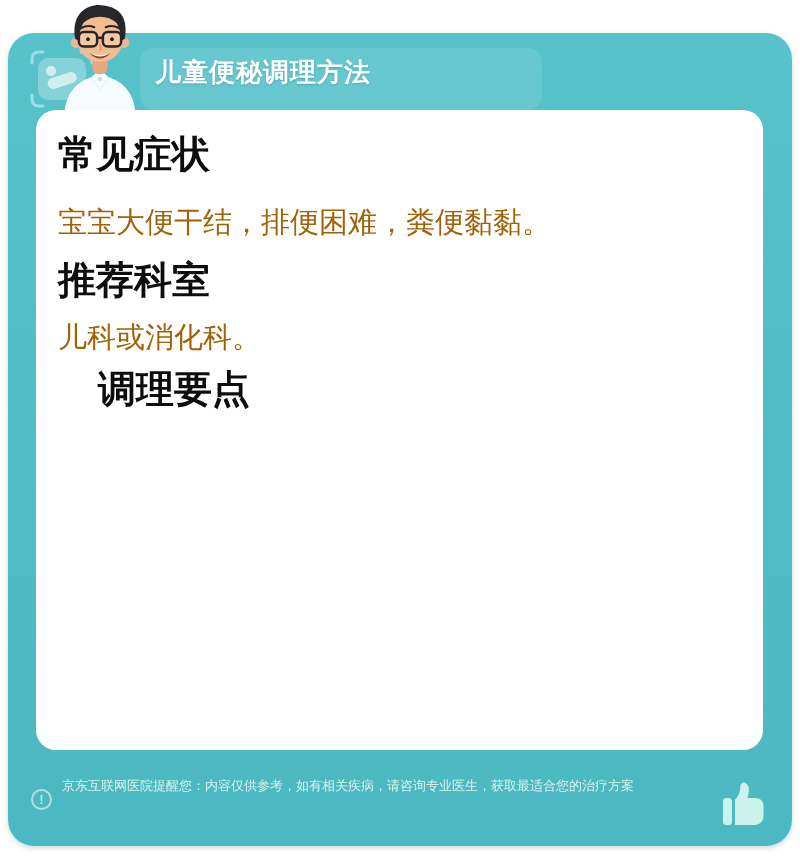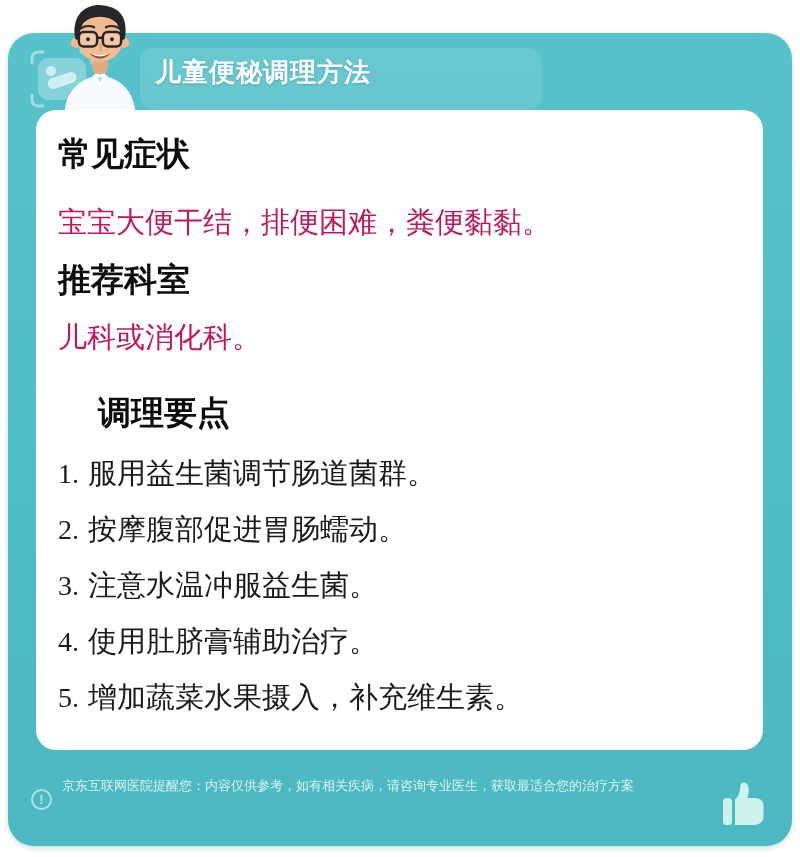--- a/index.html
+++ b/index.html
@@ -33,28 +33,28 @@
     text-shadow:0 1px 2px rgba(30,110,118,.35);
     white-space:nowrap;
   }
   
   .content-card{
     position:absolute;left:36px;top:110px;width:727px;height:640px;
     background:#ffffff;border-radius:20px;z-index:4;
     box-sizing:border-box;padding:24px 22px 0 22px;
   }
   .content-card h2{
-    margin:0 0 30px 0;font-size:33px;line-height:40px;font-weight:bold;color:#0d0d0d;
+    margin:0 0 30px 0;font-size:38px;line-height:40px;font-weight:bold;color:#0d0d0d;
   }
   .content-card h2.h-mid{margin-bottom:19px;}
   .content-card h2.h-low{margin-bottom:22px;margin-left:40px;}
   .content-card p{
-    margin:0 0 20px 0;font-size:29px;line-height:36px;color:#be185d;
+    margin:0 0 20px 0;font-size:29px;line-height:36px;color:#a16207;
   }
-  .content-card p.p2{margin-bottom:38px;}
+  .content-card p.p2{margin-bottom:14px;}
   .advice-list{list-style:none;margin:0;padding:0;}
   .advice-list li{
     margin:0 0 19px 0;font-size:29px;line-height:36px;color:#1a1a1a;
   }
   .advice-list .num{
     font-family:"Liberation Serif","DejaVu Serif",serif;
     font-size:28px;margin-right:9px;color:#1a1a1a;
   }
   
   .footer{position:absolute;left:0;top:770px;width:800px;height:76px;z-index:5;}
@@ -126,27 +126,20 @@
 </div>
 
 <div class="page-title">儿童便秘调理方法</div>
 
 <div class="content-card">
   <h2>常见症状</h2>
   <p>宝宝大便干结，排便困难，粪便黏黏。</p>
   <h2 class="h-mid">推荐科室</h2>
   <p class="p2">儿科或消化科。</p>
   <h2 class="h-low">调理要点</h2>
-  <ul class="advice-list">
-    <li><span class="num">1.</span><span>服用益生菌调节肠道菌群。</span></li>
-    <li><span class="num">2.</span><span>按摩腹部促进胃肠蠕动。</span></li>
-    <li><span class="num">3.</span><span>注意水温冲服益生菌。</span></li>
-    <li><span class="num">4.</span><span>使用肚脐膏辅助治疗。</span></li>
-    <li><span class="num">5.</span><span>增加蔬菜水果摄入，补充维生素。</span></li>
-  </ul>
 </div>
 
 <div class="footer">
   <div class="alert-icon">!</div>
   <div class="disclaimer">京东互联网医院提醒您：内容仅供参考，如有相关疾病，请咨询专业医生，获取最适合您的治疗方案</div>
   <button class="thumb-btn" aria-label="like">
     <svg width="48" height="50" viewBox="0 0 48 50" xmlns="http://www.w3.org/2000/svg">
       <rect x="3" y="20" width="9" height="27" rx="3.5" fill="#cbf3ec"></rect>
       <path d="M15,47 L34,47 C40,47 43.5,43.5 43.5,38 L43.5,28 C43.5,23 40.5,20 35,20 L27.5,20 C28.8,15.5 30,9 26.8,6 C23.6,3 20.2,5 20.2,9.3 C20.2,15.5 17.4,19.5 15,21.6 Z" fill="#cbf3ec"></path>
     </svg>

